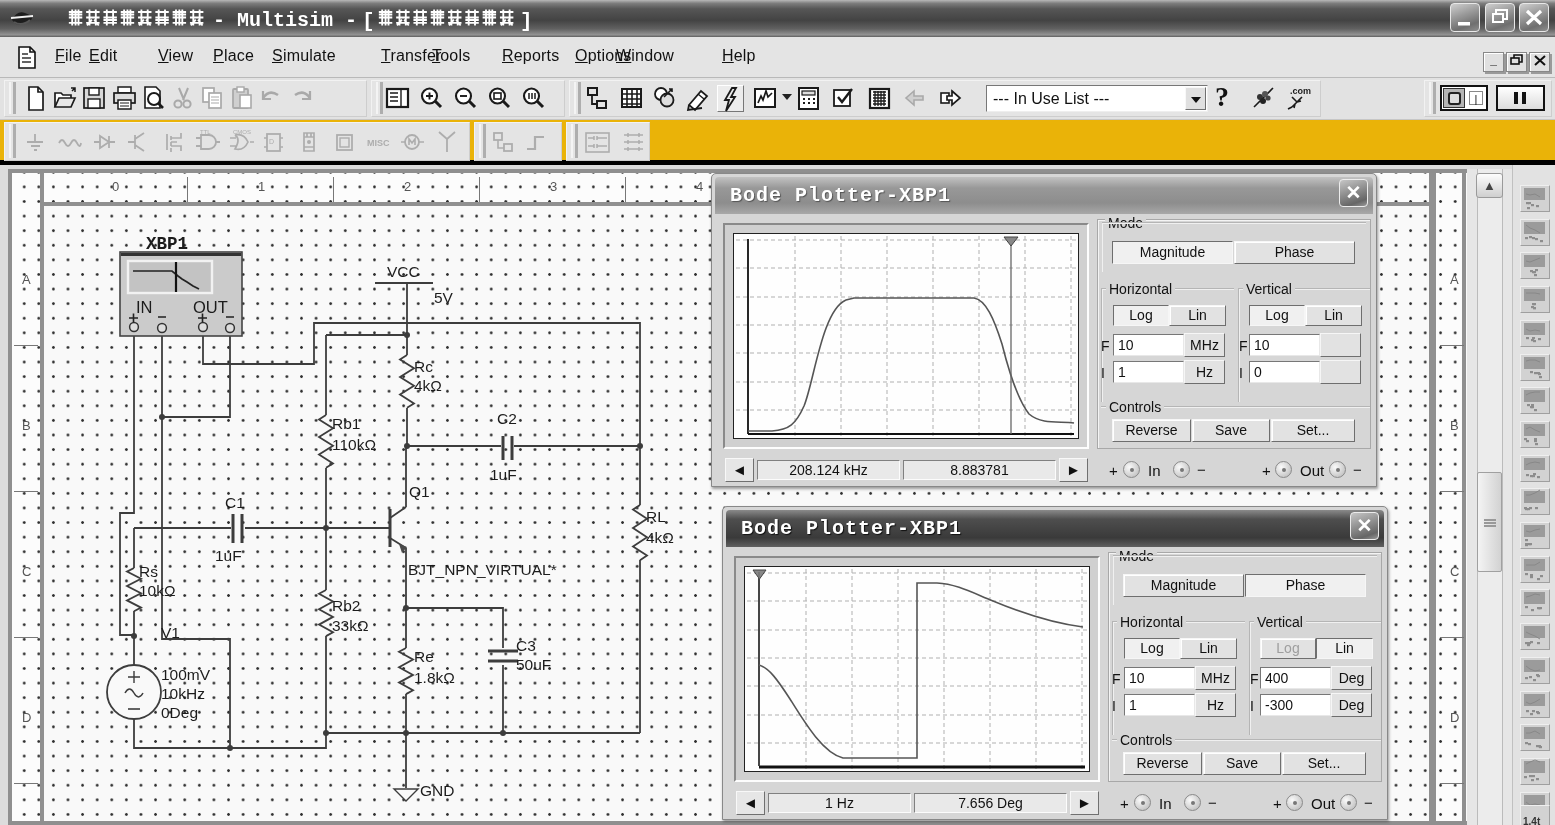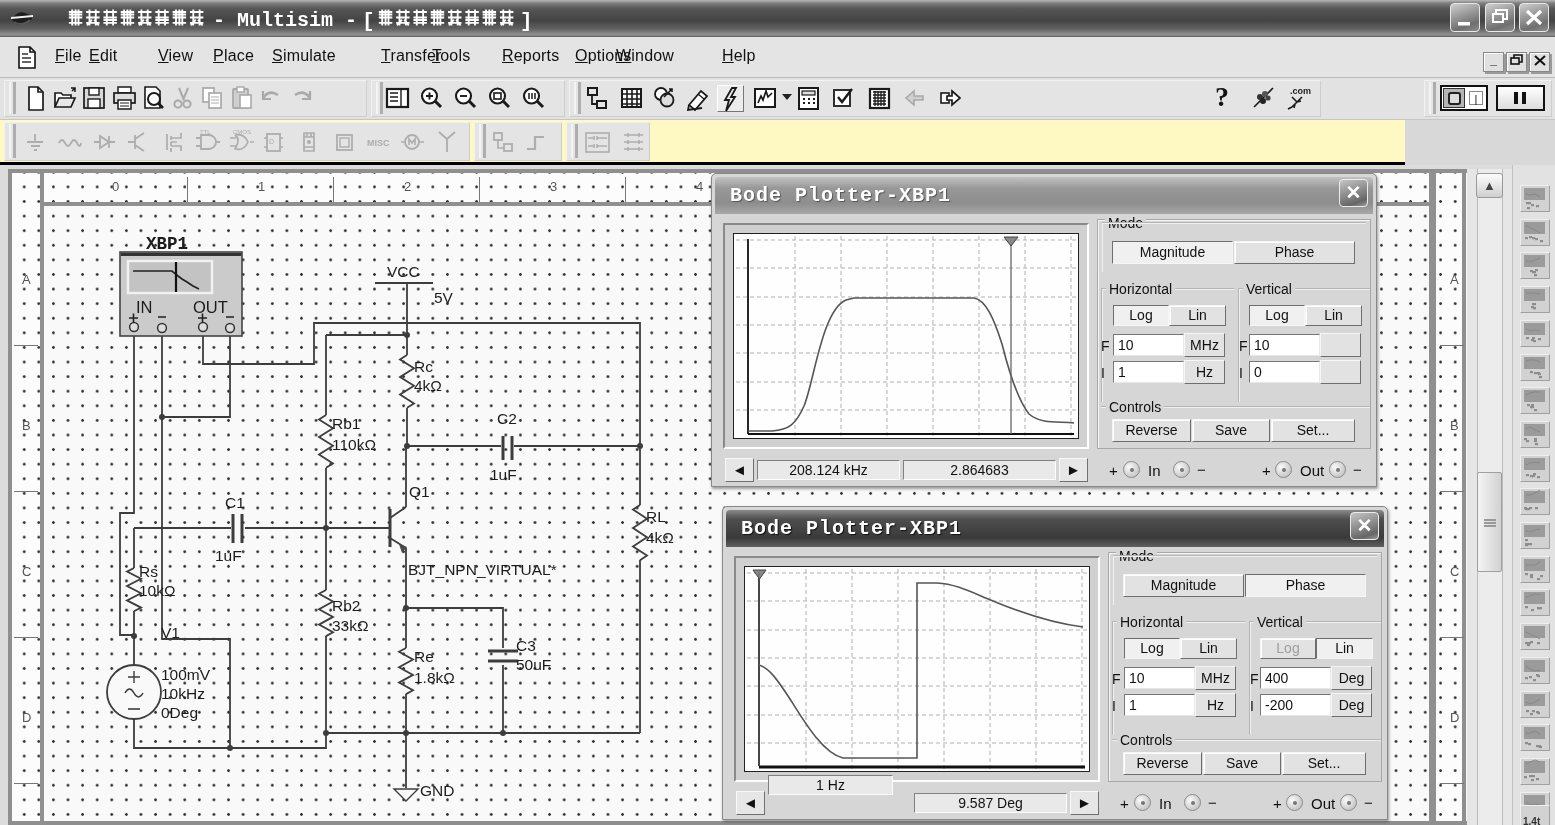--- a/index.html
+++ b/index.html
@@ -13,21 +13,21 @@
  color:#fff;text-align:center;font-weight:bold}
 
 #menubar{position:absolute;left:0;top:37px;width:1555px;height:41px;background:#e4e4e4;border-bottom:1px solid #b9b9b9}
 .mi{position:absolute;top:10px;font-size:16px;color:#111;letter-spacing:.2px}
 .mi u{text-decoration:underline}
 .mdibtn{position:absolute;top:15px;width:21px;height:20px;background:#e0e0e0;
  border:1px solid #888;box-shadow:inset 1px 1px 0 #fff, 2px 2px 0 #9a9a9a;
  font-weight:bold;color:#111;font-size:12px;text-align:center;line-height:18px}
 
 #tb1{position:absolute;left:0;top:78px;width:1555px;height:42px;background:#e2e2e2;border-bottom:1px solid #c6c6c6}
-#tb2{position:absolute;left:0;top:120px;width:1405px;height:45px;background:#fef9c3;border-bottom:3px solid #000000}
+#tb2{position:absolute;left:0;top:120px;width:1555px;height:45px;background:#eab308;border-bottom:5px solid #000000}
 .grip{position:absolute;top:4px;width:7px;height:32px;border-left:2px solid #f4f4f4;box-shadow:-3px 0 0 #aeaeae inset}
 .tbtn{position:absolute;top:7px;width:27px;height:27px}
 .tpanel{position:absolute;top:2px;height:37px;background:#e4e4e4;border:1px solid #cdcdcd;border-top-color:#f2f2f2;border-left-color:#f2f2f2}
 
 #main{position:absolute;left:0;top:165px;width:1555px;height:660px;background:#dcdcdc}
 #sheet{position:absolute;left:8px;top:4px;width:1459px;height:656px;background:#f9f9f9;border:4px solid #8f8f8f;border-right:none}
 .dots{background-image:radial-gradient(circle,#303030 1.2px,rgba(0,0,0,0) 1.5px) !important;background-size:14.6px 14.6px !important;background-position:19.5px 6.6px !important}
 #topruler{position:absolute;left:12px;top:8px;width:1417px;height:33px;background:#fcfcfc;border-bottom:4px solid #909090}
 #leftruler{position:absolute;left:12px;top:8px;width:32px;height:648px;background:#fcfcfc;border-right:4px solid #909090}
 #rightruler{position:absolute;left:1429px;top:8px;width:37px;height:648px;background:#fcfcfc;border-left:7px solid #909090;border-right:4px solid #8f8f8f;background-position:11.9px 6.6px !important}
@@ -299,20 +299,26 @@
           <path d="M7 7 h13 M7 10 h13 M7 13 h13 M7 16 h13 M7 19 h13" stroke="#1a1a1a" stroke-width="1.3"></path>
           <path d="M9 6 v15 M12 6 v15 M15 6 v15 M18 6 v15" stroke="#1a1a1a" stroke-width="1.3"></path>
         </svg></div>
       <div class="tbtn" style="left:901.5px;"><svg width="27" height="27" viewBox="0 0 27 27">
           <path d="M12 6 l-8 7 8 7 v-5 h9 v-4 h-9 z" fill="#cfcfcf" stroke="#a9a9a9" stroke-width="1.6"></path>
         </svg></div>
       <div class="tbtn" style="left:937.0px;"><svg width="27" height="27" viewBox="0 0 27 27">
           <rect x="4" y="8" width="8" height="10" fill="#fff" stroke="#1a1a1a" stroke-width="1.6"></rect>
           <path d="M15 6 l8 7 -8 7 v-5 h-5 v-4 h5 z" fill="#fff" stroke="#1a1a1a" stroke-width="1.7"></path>
         </svg></div>
+      <div style="position:absolute;left:986px;top:7px;width:222px;height:27px;background:#fff;border:1px solid;border-color:#777 #eee #eee #777">
+        <span style="position:absolute;left:6px;top:4px;font-size:16px;color:#111">--- In Use List ---</span>
+        <div style="position:absolute;right:1px;top:1px;width:21px;height:23px;background:#e0e0e0;border:1px solid;border-color:#f8f8f8 #707070 #707070 #f8f8f8">
+          <div style="position:absolute;left:5px;top:9px;width:0;height:0;border-left:5px solid transparent;border-right:5px solid transparent;border-top:6px solid #111"></div>
+        </div>
+      </div>
       <div class="tbtn" style="left:1215px">
         <div style="position:absolute;left:0;top:-4px;font-size:28px;font-weight:bold;color:#111;font-family:'Liberation Serif',serif">?</div>
       </div>
       <div class="tbtn" style="left:1250px;"><svg width="27" height="27" viewBox="0 0 27 27">
           <path d="M4 22 L22 4 M7 19 l-3 3 M20 6 l3 -3" stroke="#1a1a1a" stroke-width="1.6"></path>
           <circle cx="10" cy="12" r="3" fill="#333"></circle>
           <circle cx="15" cy="9" r="3" fill="#555"></circle>
           <circle cx="13" cy="16" r="3" fill="#222"></circle>
           <circle cx="18" cy="13" r="2.6" fill="#444"></circle>
         </svg></div>
@@ -735,21 +741,21 @@
               <path d="M2 176 H344"></path>
             </g>
             <path d="M14 5 V200 M14 200 H340" stroke="#111" stroke-width="1.8" fill="none"></path>
             <path d="M14 197 L38 197 C55 196 62 190 70 172 C80 148 88 76 112 66 L120 64 H240 C252 66 260 85 268 110 C276 142 284 166 295 180 C308 191 326 187 340 189" stroke="#555" stroke-width="1.6" fill="none"></path>
             <path d="M277 5 V200" stroke="#666" stroke-width="1.3"></path>
             <path d="M270 3 h14 l-7 9 z" fill="#888" stroke="#444"></path>
           </svg></div>
       </div>
       <div class="bbar-btn" style="left:13px;top:284px">◄</div>
       <div class="bbar-fld" style="left:45px;top:286px;width:143px">208.124 kHz</div>
-      <div class="bbar-fld" style="left:191px;top:286px;width:153px">2.864683</div>
+      <div class="bbar-fld" style="left:191px;top:286px;width:153px">8.883781</div>
       <div class="bbar-btn" style="left:347px;top:284px">►</div>
       <div class="rpanel"></div>
       <div class="glabel" style="left:393px;top:41px">Mode</div>
       <div class="gbox" style="left:390px;top:48px;width:264px;height:50px;border-bottom:none;border-left:none;border-right:none"></div>
       <div class="btn pressed" style="left:400px;top:67px;width:121px;height:23px;line-height:21px">Magnitude</div>
       <div class="btn " style="left:522px;top:67px;width:121px;height:23px;line-height:21px">Phase</div>
       <div class="gbox" style="left:389px;top:114px;width:133px;height:114px;border-right:none;border-bottom:none"></div>
       <div class="glabel" style="left:394px;top:107px">Horizontal</div>
       <div class="btn pressed" style="left:401px;top:131px;width:56px;height:21px;line-height:19px">Log</div>
       <div class="btn" style="left:457px;top:131px;width:57px;height:21px;line-height:19px">Lin</div>
@@ -807,22 +813,22 @@
               <path d="M2 176 H344"></path>
             </g>
             <path d="M14 5 V199" stroke="#111" stroke-width="1.8" fill="none"></path>
             <path d="M14 200 H340" stroke="#111" stroke-width="3" fill="none"></path>
             <path d="M14 98 C24 101 32 112 45 132 C60 156 78 186 98 191 L172 191 L172 16 L192 16 C212 17 228 26 248 34 C272 44 305 56 338 60" stroke="#555" stroke-width="1.6" fill="none"></path>
             <path d="M8 3 h13 l-6.5 9 z" fill="#888" stroke="#444"></path>
             <path d="M14 5 V199" stroke="#666" stroke-width="1"></path>
           </svg></div>
       </div>
       <div class="bbar-btn" style="left:13px;top:284px">◄</div>
-      <div class="bbar-fld" style="left:45px;top:268px;width:125px">1  Hz</div>
-      <div class="bbar-fld" style="left:191px;top:286px;width:153px">9.587 Deg</div>
+      <div class="bbar-fld" style="left:45px;top:286px;width:143px">1  Hz</div>
+      <div class="bbar-fld" style="left:191px;top:286px;width:153px">7.656 Deg</div>
       <div class="bbar-btn" style="left:347px;top:284px">►</div>
       <div class="rpanel"></div>
       <div class="glabel" style="left:393px;top:41px">Mode</div>
       <div class="gbox" style="left:390px;top:48px;width:264px;height:50px;border-bottom:none;border-left:none;border-right:none"></div>
       <div class="btn " style="left:400px;top:67px;width:121px;height:23px;line-height:21px">Magnitude</div>
       <div class="btn pressed" style="left:522px;top:67px;width:121px;height:23px;line-height:21px">Phase</div>
       <div class="gbox" style="left:389px;top:114px;width:133px;height:114px;border-right:none;border-bottom:none"></div>
       <div class="glabel" style="left:394px;top:107px">Horizontal</div>
       <div class="btn pressed" style="left:401px;top:131px;width:56px;height:21px;line-height:19px">Log</div>
       <div class="btn" style="left:457px;top:131px;width:57px;height:21px;line-height:19px">Lin</div>
@@ -831,21 +837,21 @@
       <div class="unit" style="left:472px;top:159px">MHz</div>
       <div class="flbl" style="left:389px;top:191px">I</div>
       <div class="fld" style="left:401px;top:187px;width:71px">1</div>
       <div class="unit" style="left:472px;top:186px">Hz</div>
       <div class="gbox" style="left:526px;top:114px;width:132px;height:114px;border-right:none;border-bottom:none"></div>
       <div class="glabel" style="left:531px;top:107px">Vertical</div>
       <div class="btn dis" style="left:537px;top:131px;width:56px;height:21px;line-height:19px">Log</div>
       <div class="btn pressed" style="left:593px;top:131px;width:57px;height:21px;line-height:19px">Lin</div>
       <div class="fld" style="left:537px;top:160px;width:71px">400</div>
       <div class="unit" style="left:608px;top:159px">Deg</div>
-      <div class="fld" style="left:537px;top:187px;width:71px">-200</div>
+      <div class="fld" style="left:537px;top:187px;width:71px">-300</div>
       <div class="unit" style="left:608px;top:186px">Deg</div>
       <div class="flbl" style="left:527px;top:164px">F</div>
       <div class="flbl" style="left:527px;top:191px">I</div>
       <div class="gbox" style="left:389px;top:232px;width:269px;height:40px;border:none;border-top:1px solid #b5b5b5;box-shadow:0 1px 0 #f0f0f0 inset"></div>
       <div class="glabel" style="left:394px;top:225px">Controls</div>
       <div class="btn" style="left:400px;top:245px;width:79px;height:23px;line-height:21px">Reverse</div>
       <div class="btn" style="left:480px;top:245px;width:78px;height:23px;line-height:21px">Save</div>
       <div class="btn" style="left:559px;top:245px;width:84px;height:23px;line-height:21px">Set...</div>
       <div class="rtxt" style="left:397px;top:288px">+</div>
       <div class="knob" style="left:411px;top:287px"></div>

